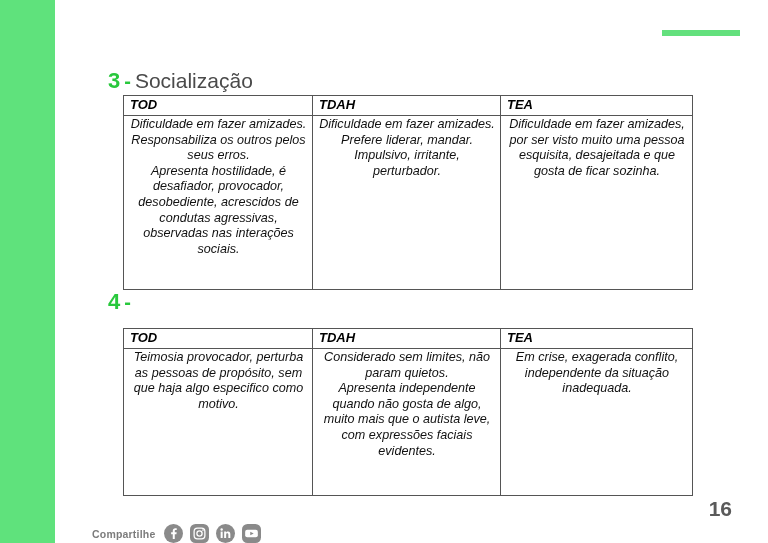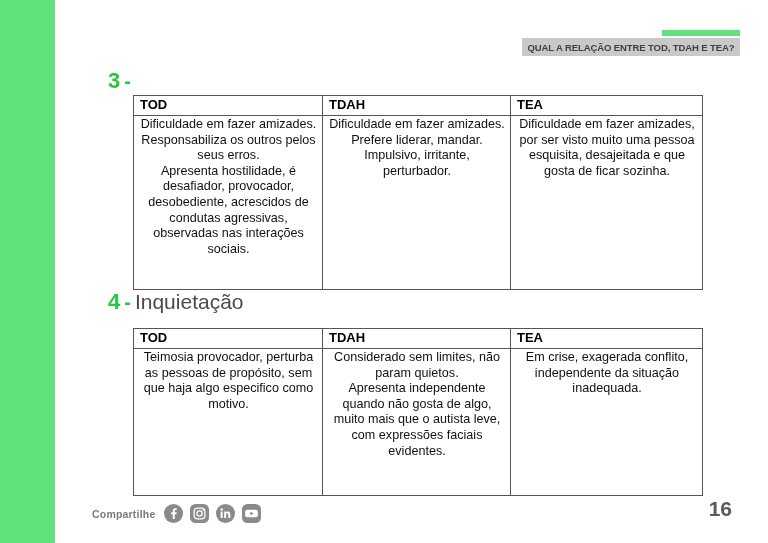--- a/index.html
+++ b/index.html
@@ -90,25 +90,26 @@
     color: #4A4A4A;
     line-height: 1;
   }
 
   #heading-1 { left: 108px; top: 70px; }
   #heading-2 { left: 108px; top: 291px; }
 
   
   .cmp-table {
     position: absolute;
-    left: 133px;
+    left: 123px;
     width: 569px;
     border-collapse: collapse;
     table-layout: fixed;
     background: #ffffff;
+    font-style: italic;
   }
   #table-1 { top: 95px; }
   #table-2 { top: 328px; }
 
   .cmp-table col.c1 { width: 189px; }
   .cmp-table col.c2 { width: 188px; }
   .cmp-table col.c3 { width: 192px; }
 
   .cmp-table th,
   .cmp-table td {
@@ -133,21 +134,21 @@
     line-height: 15.6px;
     white-space: pre-line;
   }
   #table-1 td { height: 170px; }
   #table-2 td { height: 143px; }
 
   
   .footer-share {
     position: absolute;
     left: 92px;
-    top: 504px;
+    top: 524px;
     display: flex;
     align-items: center;
     gap: 7px;
   }
   .share-label {
     font-family: "Liberation Sans", sans-serif;
     font-size: 10.5px;
     font-weight: bold;
     color: #7C7C7C;
     letter-spacing: 0.2px;
@@ -170,27 +171,25 @@
   }
 </style>
 </head>
 <body>
 
 <div class="slide">
 
   <div class="green-rail"></div>
 
   <div class="header-accent"></div>
-  <div class="header-badge">
-    <span class="header-badge-text">QUAL A RELAÇÃO ENTRE TOD, TDAH E TEA?</span>
-  </div>
 
   <div class="section-heading" id="heading-1">
     <span class="sec-num">3</span>
     <span class="sec-dash">-</span>
+    <span class="sec-title">Socialização</span>
   </div>
 
   <table class="cmp-table" id="table-1">
     <colgroup>
         <col class="c1">
         <col class="c2">
         <col class="c3">
       </colgroup>
     <thead>
       <tr>
@@ -208,21 +207,20 @@
 Prefere liderar, mandar.
 Impulsivo, irritante, perturbador.</td>
         <td>Dificuldade em fazer amizades, por ser visto muito uma pessoa esquisita, desajeitada e que gosta de ficar sozinha.</td>
       </tr>
     </tbody>
   </table>
 
   <div class="section-heading" id="heading-2">
     <span class="sec-num">4</span>
     <span class="sec-dash">-</span>
-    <span class="sec-title">Inquietação</span>
   </div>
 
   <table class="cmp-table" id="table-2">
     <colgroup>
         <col class="c1">
         <col class="c2">
         <col class="c3">
       </colgroup>
     <thead>
       <tr>

